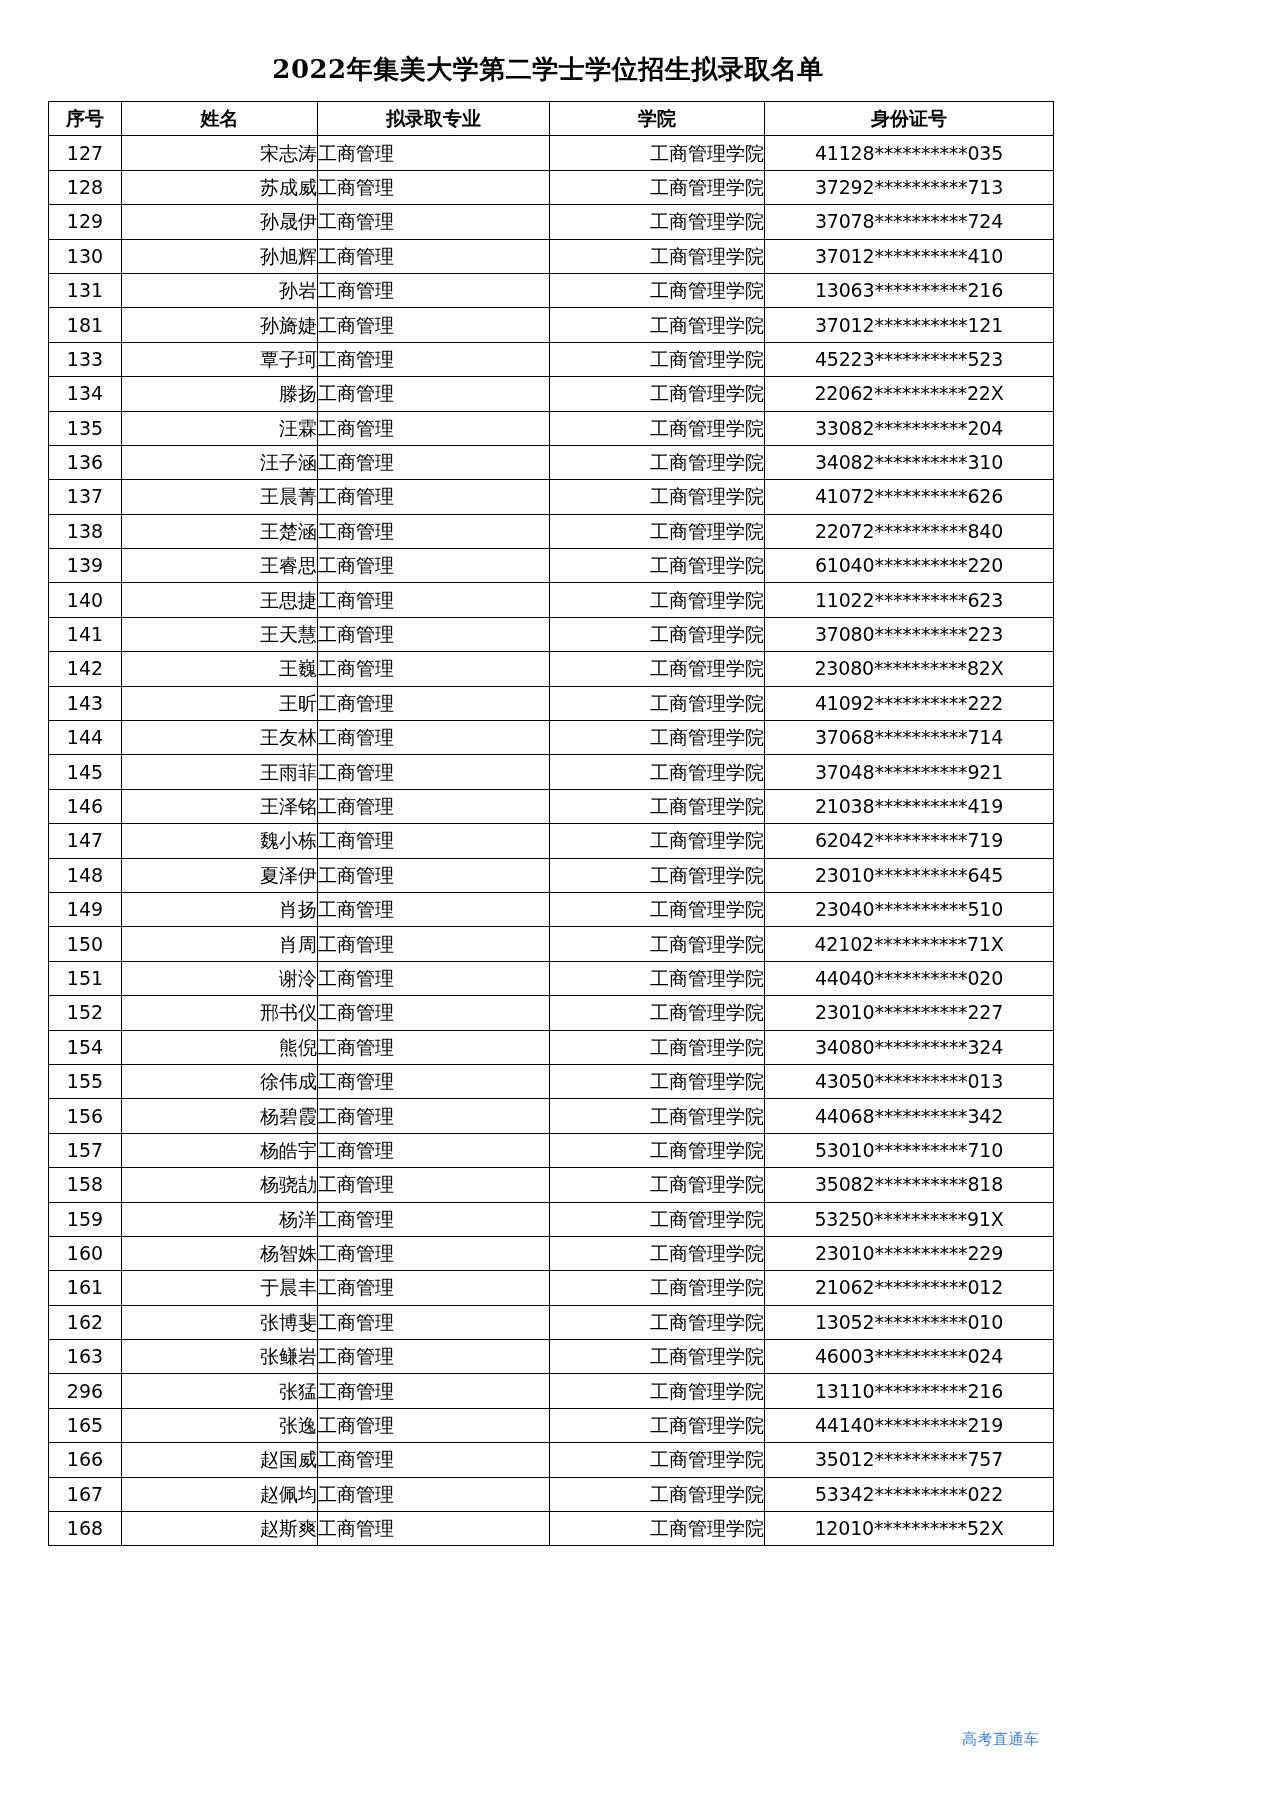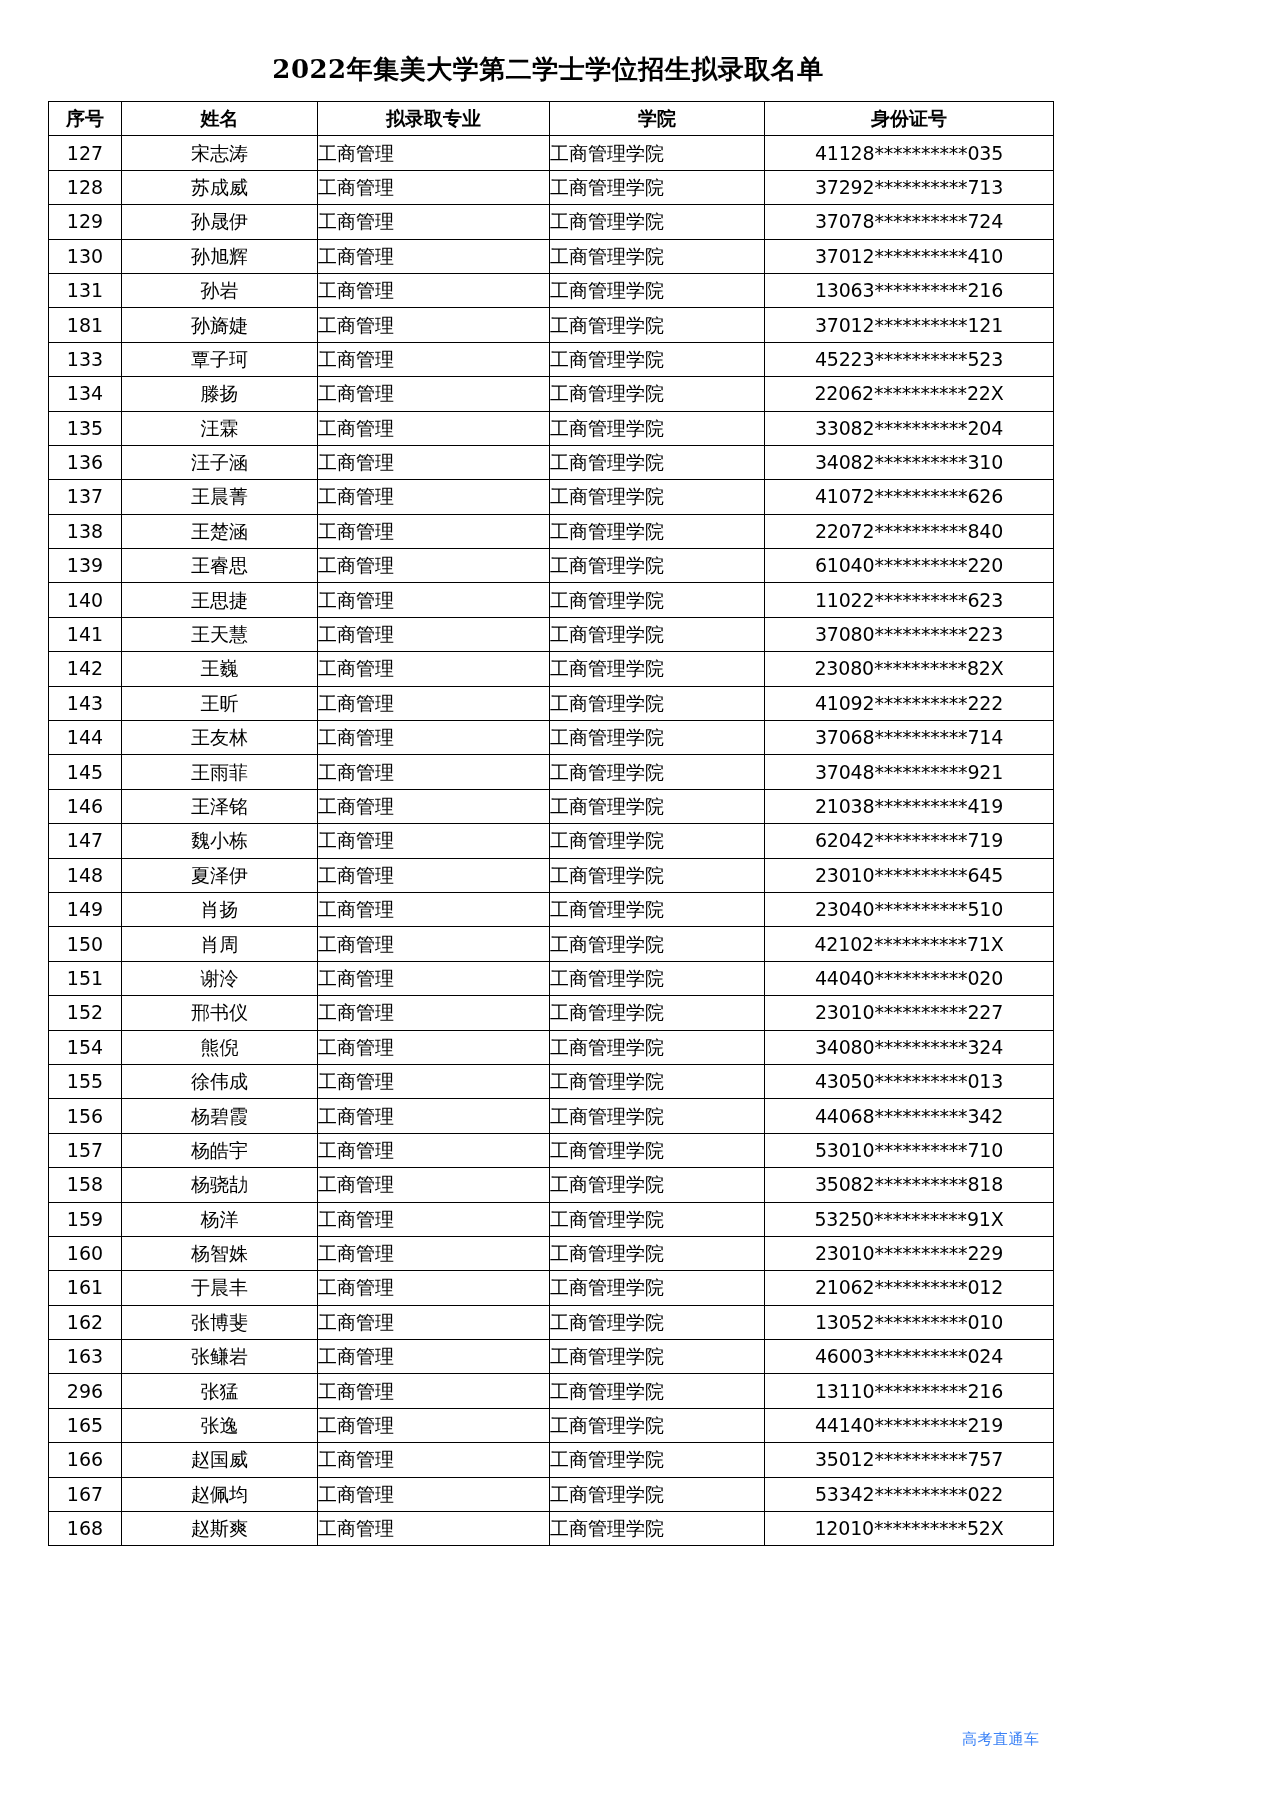--- a/index.html
+++ b/index.html
@@ -64,23 +64,23 @@
     text-align: center;
     font-size: 19px;
   }
   col.c-idx   { width: 73px; }
   col.c-name  { width: 196px; }
   col.c-major { width: 232px; }
   col.c-col   { width: 215px; }
   col.c-id    { width: 289px; }
 
   td.idx   { text-align: center; font-size: 20px; font-family: "DejaVu Sans", "Liberation Sans", sans-serif; }
-  td.name  { text-align: center; padding-left: 16px; margin-left: 37px; }
+  td.name  { text-align: right; padding-left: 16px; margin-left: 37px; }
   td.major { }
-  td.col   { text-align: left; }
+  td.col   { text-align: right; }
   td.id    { text-align: center; padding-left: 8px; font-family: "DejaVu Sans", "Liberation Sans", sans-serif; font-size: 19px; letter-spacing: -0.2px; }
 
   .watermark {
     position: absolute;
     left: 962px;
     top: 1730px;
     font-size: 15px;
     color: #3b82f6;
     font-family: Liberation Serif, serif;
     letter-spacing: 0.5px;

